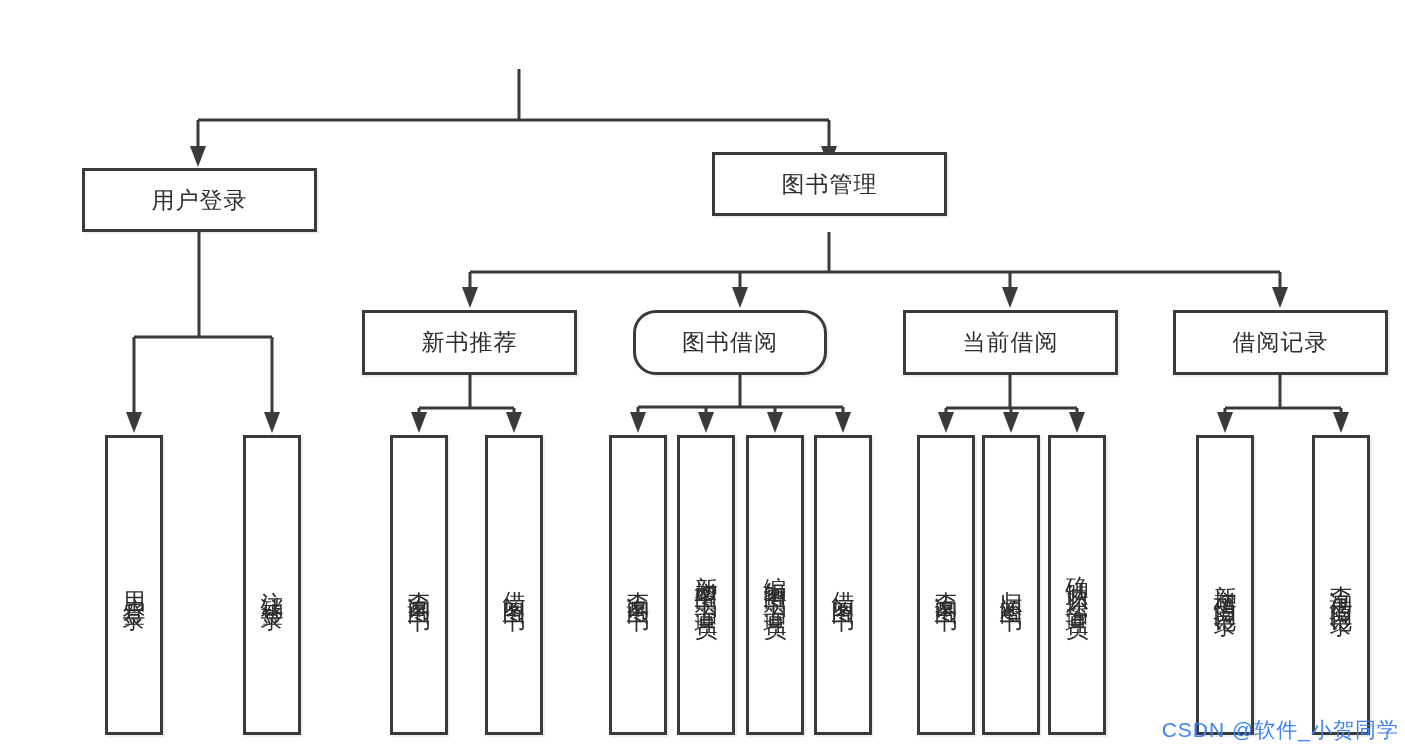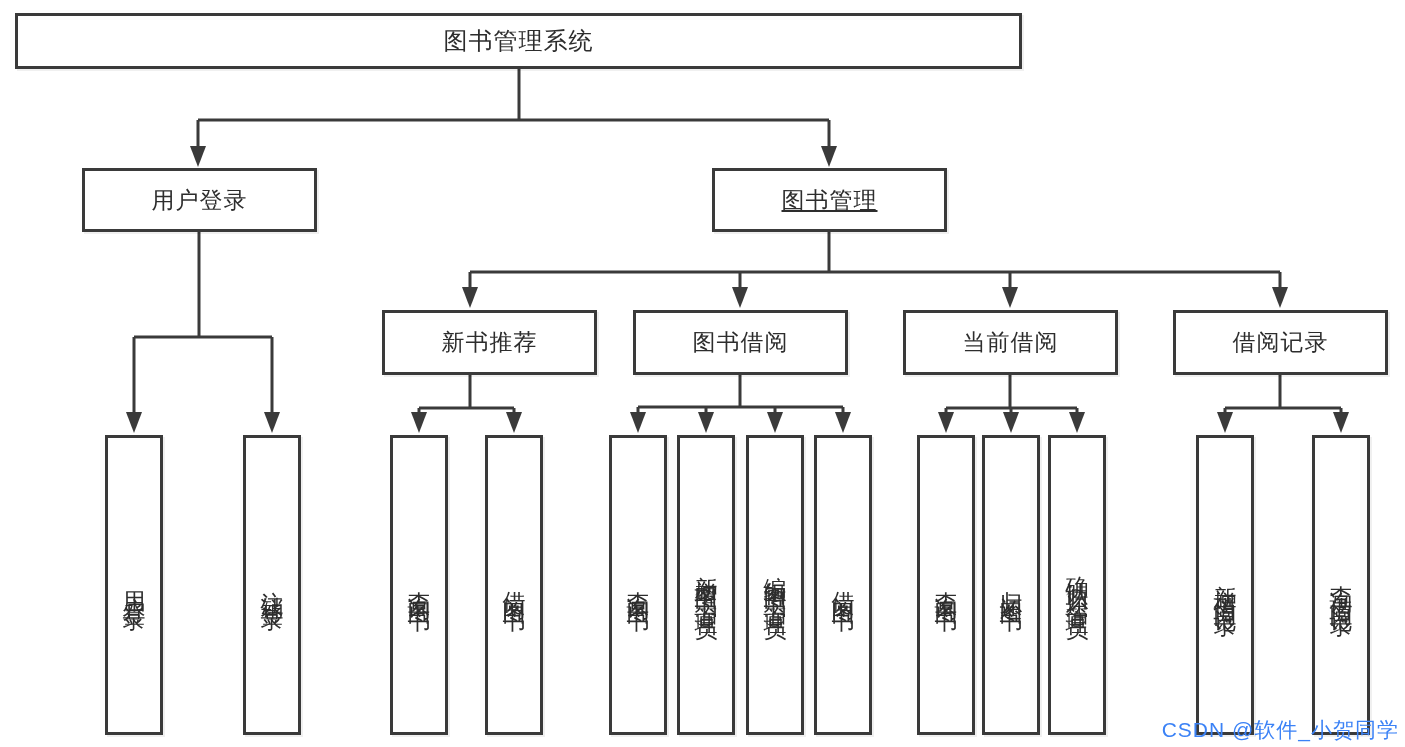--- a/index.html
+++ b/index.html
@@ -30,23 +30,23 @@
     display: flex;
     align-items: center;
     justify-content: center;
     color: #2d2d2d;
     font-size: 23px;
     letter-spacing: 1px;
     box-shadow: 2px 2px 0 rgba(0,0,0,0.06);
   }
   .node.root   { left: 15px;  top: 13px;  width: 1007px; height: 56px; font-size: 24px; }
   .node.lvl2a  { left: 82px;  top: 168px; width: 235px;  height: 64px; }
-  .node.lvl2b  { left: 712px; top: 168px; width: 235px;  height: 64px; text-decoration: underline; }
-  .node.lvl3a  { left: 362px; top: 310px; width: 215px;  height: 65px; margin-left: 20px; }
-  .node.lvl3b  { left: 633px; top: 310px; width: 215px;  height: 65px; }
+  .node.lvl2b  { left: 712px; top: 152px; width: 235px;  height: 64px; }
+  .node.lvl3a  { left: 362px; top: 310px; width: 215px;  height: 65px; }
+  .node.lvl3b  { left: 633px; top: 310px; width: 194px;  height: 65px; border-radius: 23px; }
   .node.lvl3c  { left: 903px; top: 310px; width: 215px;  height: 65px; }
   .node.lvl3d  { left: 1173px;top: 310px; width: 215px;  height: 65px; }
   .vbox {
     top: 435px;
     height: 300px;
     width: 58px;
   }
   .vbox .vtext {
     writing-mode: vertical-rl;
     text-orientation: mixed;
@@ -108,23 +108,20 @@
       <polygon points="767,412 783,412 775,433"></polygon>
       <polygon points="835,412 851,412 843,433"></polygon>
       <polygon points="938,412 954,412 946,433"></polygon>
       <polygon points="1003,412 1019,412 1011,433"></polygon>
       <polygon points="1069,412 1085,412 1077,433"></polygon>
       <polygon points="1217,412 1233,412 1225,433"></polygon>
       <polygon points="1333,412 1349,412 1341,433"></polygon>
     </g>
   </svg>
 
-  <div class="node root">
-    <span>图书管理系统</span>
-  </div>
 
   <div class="node lvl2a">
     <span>用户登录</span>
   </div>
   <div class="node lvl2b">
     <span>图书管理</span>
   </div>
 
   <div class="node lvl3a">
     <span>新书推荐</span>

